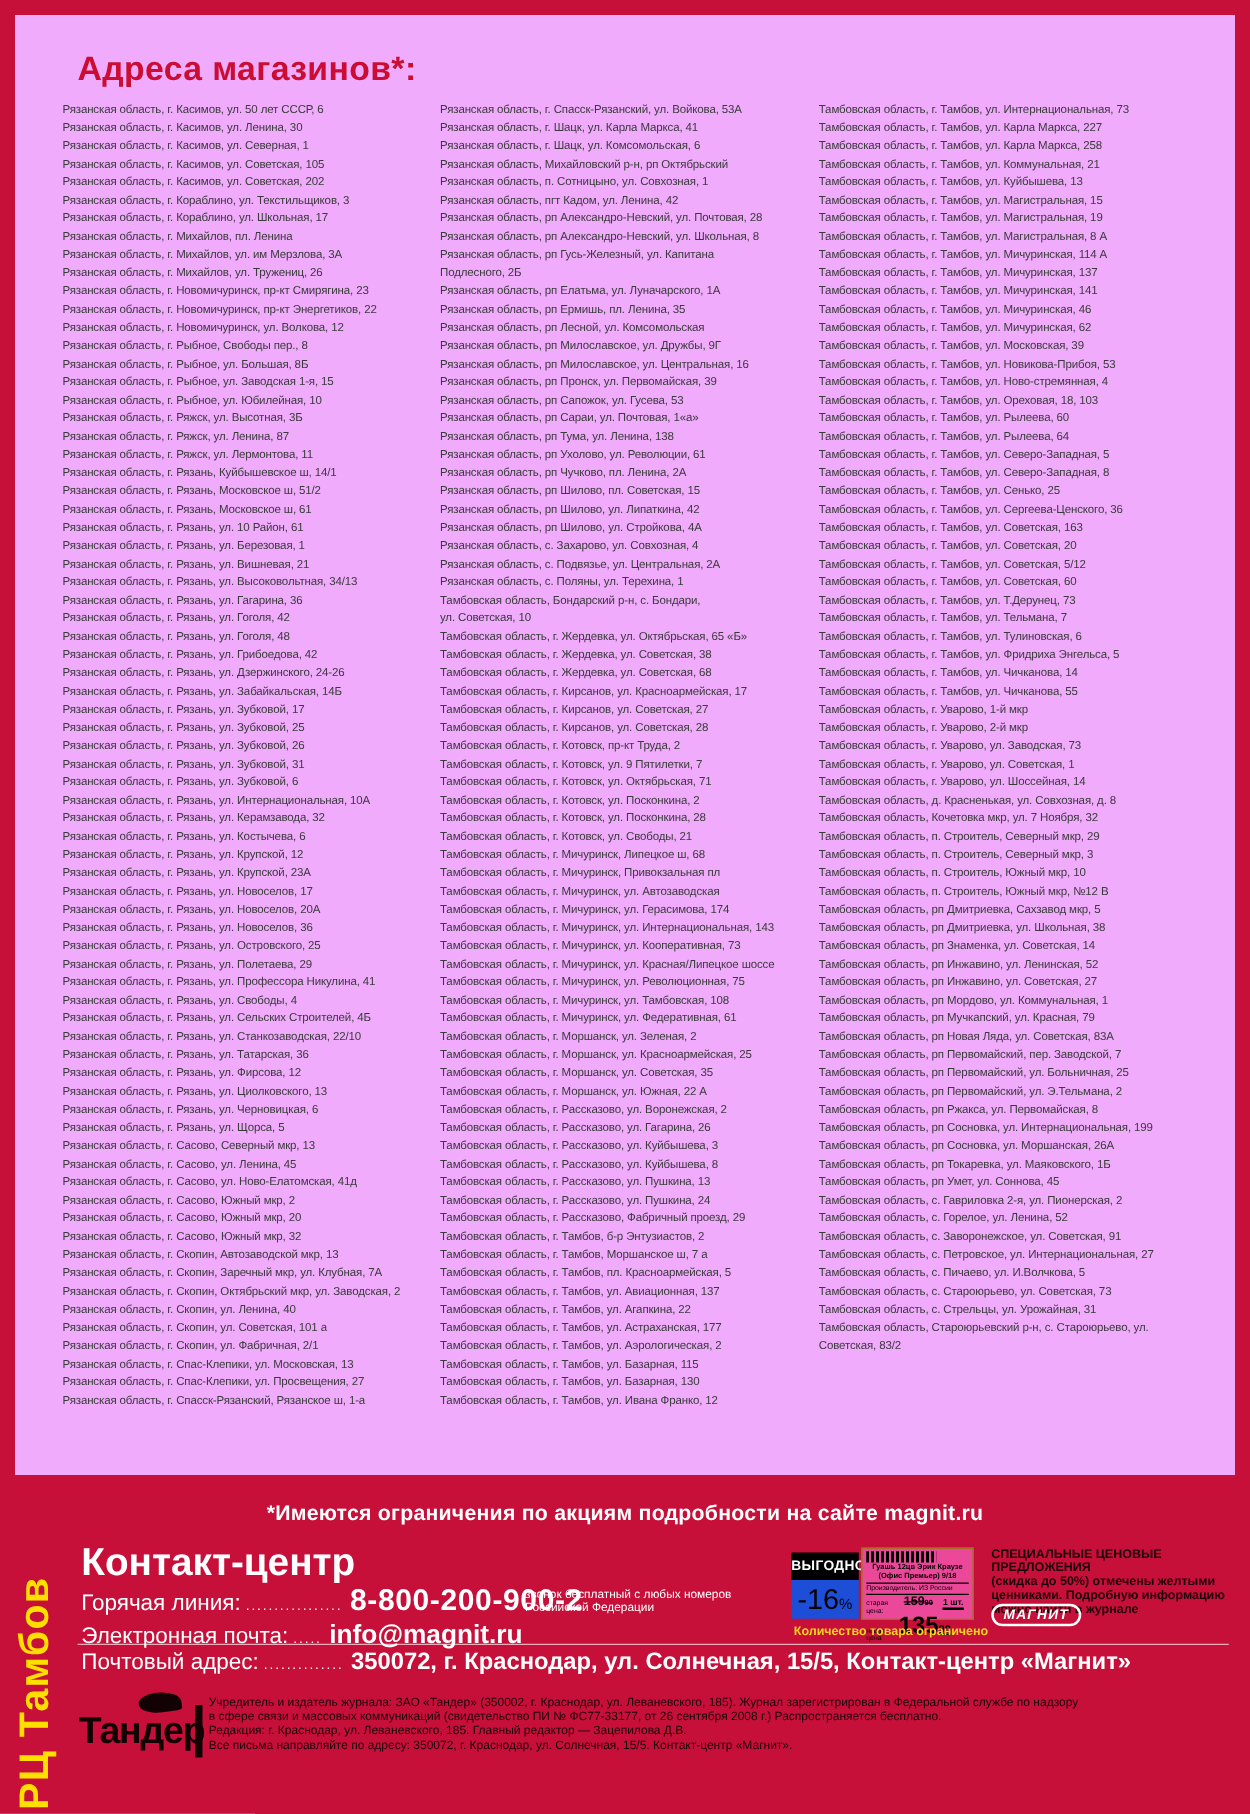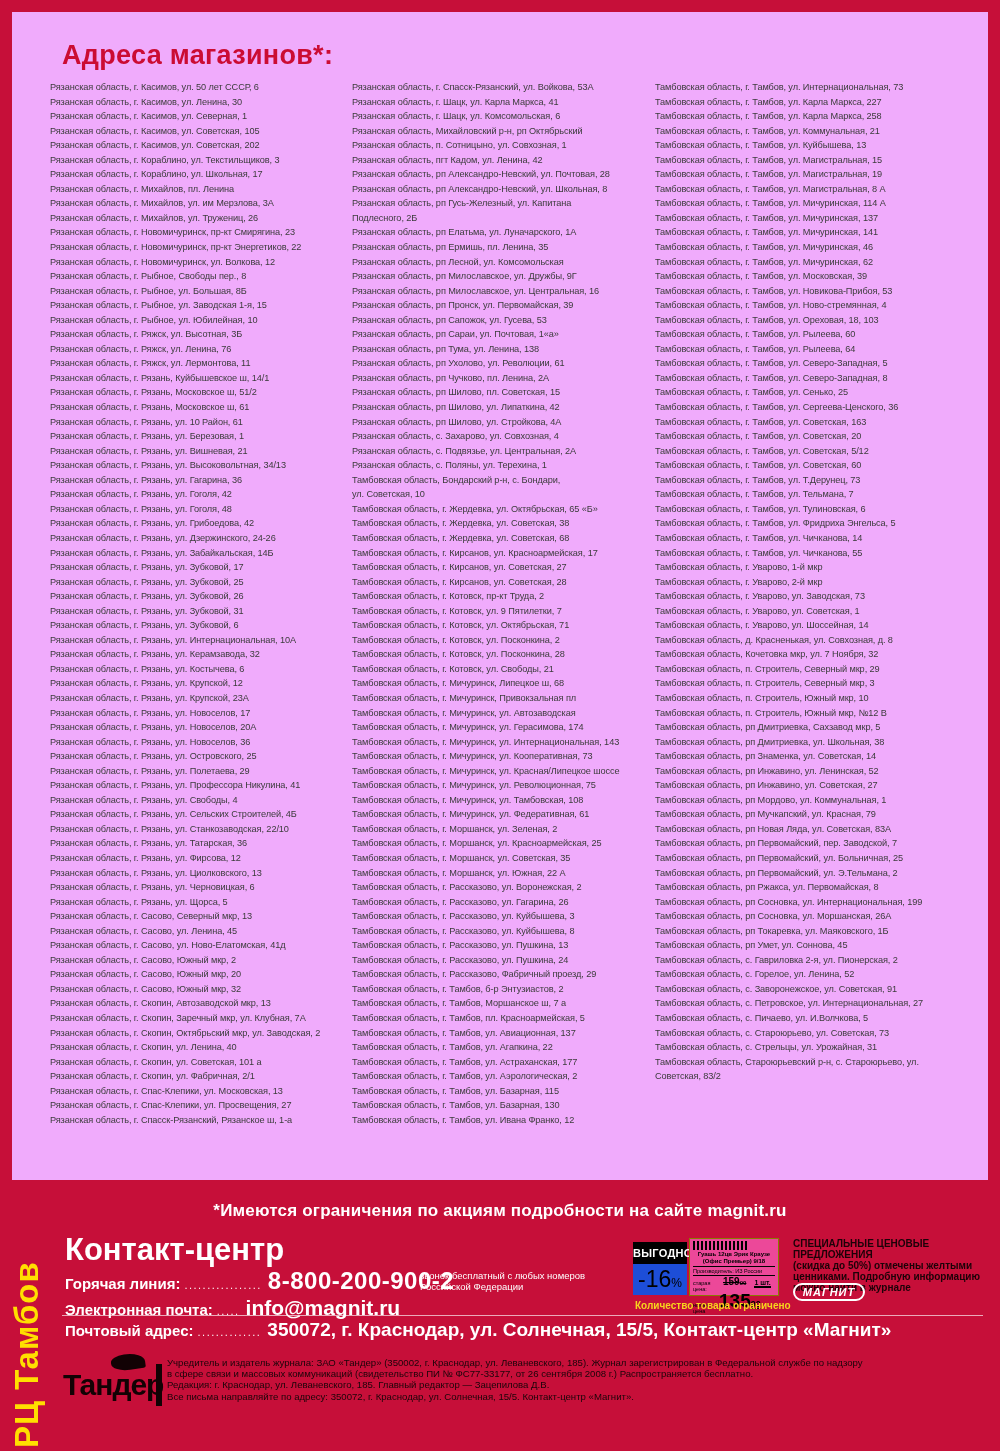--- a/index.html
+++ b/index.html
@@ -46,21 +46,21 @@
     position:absolute;left:65px;top:52px;margin:0;
     font-size:31px;font-weight:bold;color:#ffffff;
   }
   .crow{
     position:absolute;left:65px;display:flex;align-items:baseline;
     white-space:nowrap;color:#ffffff;
   }
   .crow-hotline{top:87px;}
   .crow-email{top:116px;}
   .crow-postal{top:139px;}
-  .crow .lbl{font-size:15px;font-weight:bold;}
+  .crow .lbl{font-size:18px;font-weight:normal;}
   .crow .dots{font-size:11px;letter-spacing:1.5px;margin:0 6px 0 4px;opacity:.95;}
   .val-phone{font-size:24px;font-weight:bold;letter-spacing:.5px;}
   .val-email{font-size:21px;font-weight:bold;}
   .val-postal{font-size:19px;font-weight:bold;}
   .hotline-note{
     position:absolute;left:420px;top:90px;
     font-size:9.5px;line-height:11px;color:#ffffff;
   }
   .rule{
     position:absolute;left:62px;top:135px;width:921px;height:1px;
@@ -150,21 +150,21 @@
       <div class="line">Рязанская область, г. Михайлов, ул. им Мерзлова, 3А</div>
       <div class="line">Рязанская область, г. Михайлов, ул. Тружениц, 26</div>
       <div class="line">Рязанская область, г. Новомичуринск, пр-кт Смирягина, 23</div>
       <div class="line">Рязанская область, г. Новомичуринск, пр-кт Энергетиков, 22</div>
       <div class="line">Рязанская область, г. Новомичуринск, ул. Волкова, 12</div>
       <div class="line">Рязанская область, г. Рыбное, Свободы пер., 8</div>
       <div class="line">Рязанская область, г. Рыбное, ул. Большая, 8Б</div>
       <div class="line">Рязанская область, г. Рыбное, ул. Заводская 1-я, 15</div>
       <div class="line">Рязанская область, г. Рыбное, ул. Юбилейная, 10</div>
       <div class="line">Рязанская область, г. Ряжск, ул. Высотная, 3Б</div>
-      <div class="line">Рязанская область, г. Ряжск, ул. Ленина, 76</div>
+      <div class="line">Рязанская область, г. Ряжск, ул. Ленина, 87</div>
       <div class="line">Рязанская область, г. Ряжск, ул. Лермонтова, 11</div>
       <div class="line">Рязанская область, г. Рязань, Куйбышевское ш, 14/1</div>
       <div class="line">Рязанская область, г. Рязань, Московское ш, 51/2</div>
       <div class="line">Рязанская область, г. Рязань, Московское ш, 61</div>
       <div class="line">Рязанская область, г. Рязань, ул. 10 Район, 61</div>
       <div class="line">Рязанская область, г. Рязань, ул. Березовая, 1</div>
       <div class="line">Рязанская область, г. Рязань, ул. Вишневая, 21</div>
       <div class="line">Рязанская область, г. Рязань, ул. Высоковольтная, 34/13</div>
       <div class="line">Рязанская область, г. Рязань, ул. Гагарина, 36</div>
       <div class="line">Рязанская область, г. Рязань, ул. Гоголя, 42</div>

